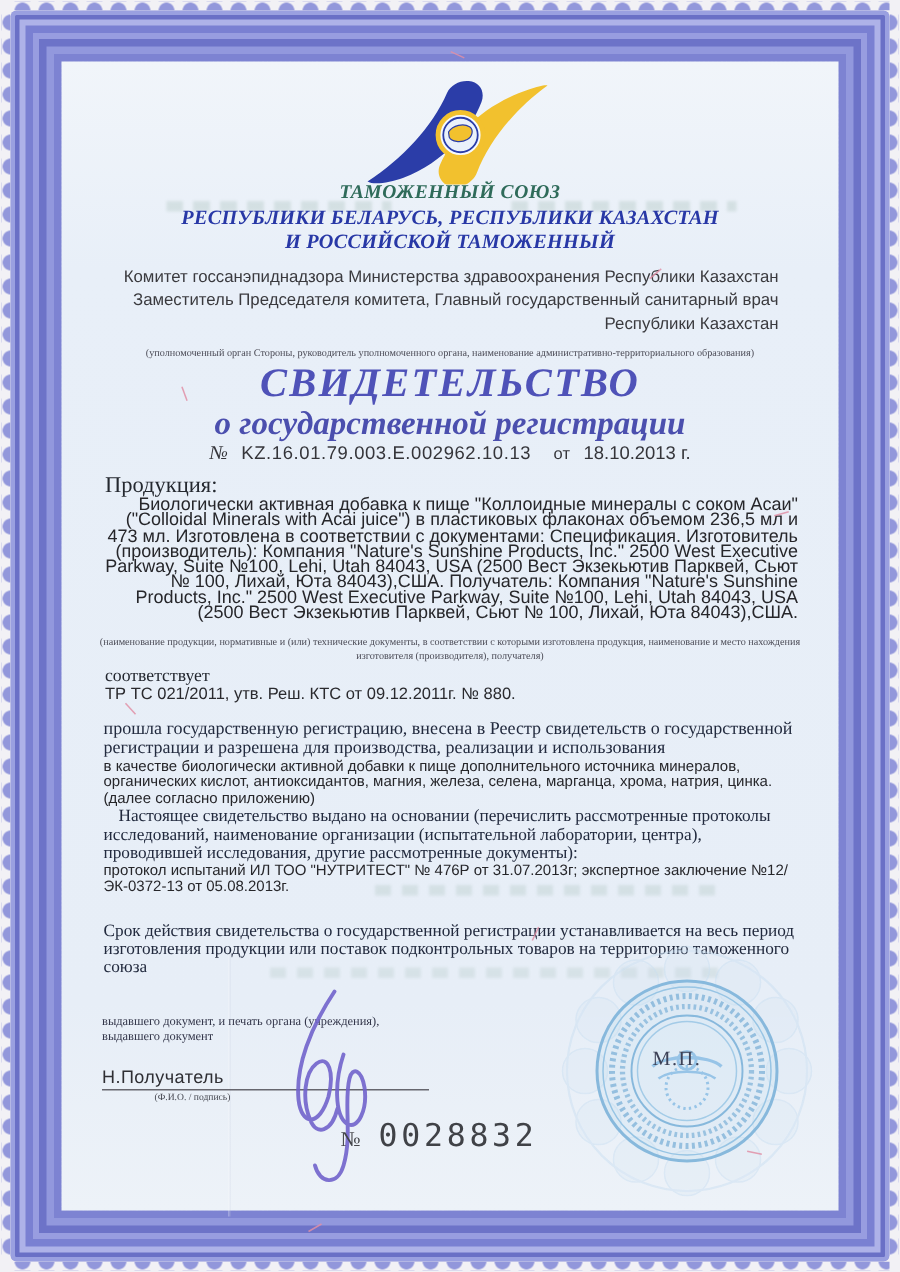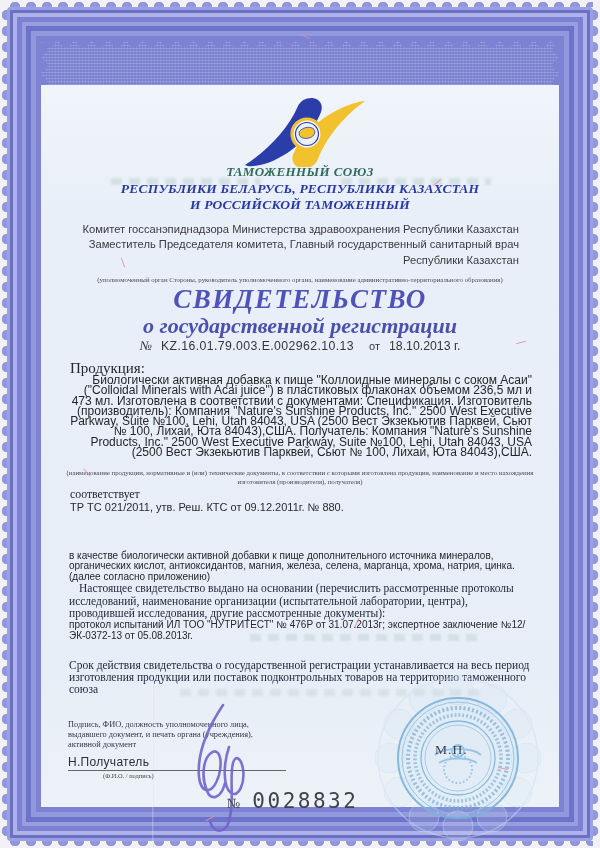--- a/index.html
+++ b/index.html
@@ -48,21 +48,20 @@
     background:radial-gradient(circle at 6px 8px, #9297db 0 5px, rgba(146,151,219,0) 5.5px);
     background-size:6px 16px; background-repeat:repeat-y; }
   .sc-right-out  { top:7px; bottom:7px; right:1px; width:6px;
     background:radial-gradient(circle at 0px 8px, #9297db 0 5px, rgba(146,151,219,0) 5.5px);
     background-size:6px 16px; background-repeat:repeat-y; }
 
   
   .paper {
     position:absolute; inset:41px;
     background:linear-gradient(180deg, #f1f5fa 0%, #e8eff8 18%, #e7eef7 82%, #edf2f8 100%);
-    margin-top:44px;
   }
 
   
   .ghost { position:absolute; height:7px; opacity:.14; filter:blur(1px);
     background:repeating-linear-gradient(90deg, #4f7f66 0 11px, transparent 11px 18px); }
   .ghost.g1 { left:70px;  top:93px;  width:150px; }
   .ghost.g2 { left:300px; top:93px;  width:150px; }
   .ghost.g3 { left:209px; top:549px; width:230px; opacity:.12; }
   .ghost.g4 { left:139px; top:604px; width:300px; opacity:.10; }
 
@@ -196,29 +195,29 @@
       <span class="date">18.10.2013 г.</span>
     </div>
 
     <div class="abs prod-label">Продукция:</div>
     <div class="abs prod-desc">Биологически активная добавка к пище "Коллоидные минералы с соком Асаи" ("Colloidal Minerals with Acai juice") в пластиковых флаконах объемом 236,5 мл и 473 мл. Изготовлена в соответствии с документами: Спецификация. Изготовитель (производитель): Компания "Nature's Sunshine Products, Inc." 2500 West Executive Parkway, Suite №100, Lehi, Utah 84043, USA (2500 Вест Экзекьютив Парквей, Сьют № 100, Лихай, Юта 84043),США.  Получатель: Компания "Nature's Sunshine Products, Inc." 2500 West Executive Parkway, Suite №100, Lehi, Utah 84043, USA (2500 Вест Экзекьютив Парквей, Сьют № 100, Лихай, Юта 84043),США.</div>
     <div class="abs footnote fn2">(наименование продукции, нормативные и (или) технические документы, в соответствии с которыми изготовлена продукция, наименование и место нахождения изготовителя (производителя), получателя)</div>
 
     <div class="abs comp-label">соответствует</div>
     <div class="abs comp-value">ТР ТС 021/2011, утв. Реш. КТС от 09.12.2011г. № 880.</div>
 
+    <div class="abs passed">прошла государственную регистрацию, внесена в Реестр свидетельств о государственной регистрации и разрешена для производства, реализации и использования</div>
     <div class="abs supp">в качестве биологически активной добавки к пище дополнительного источника минералов, органических кислот, антиоксидантов, магния, железа, селена, марганца, хрома, натрия, цинка. (далее согласно приложению)</div>
     <div class="abs basis-i">Настоящее свидетельство выдано на основании (перечислить рассмотренные протоколы исследований, наименование организации  (испытательной лаборатории, центра), проводившей исследования, другие рассмотренные документы):</div>
     <div class="abs basis-d">протокол испытаний ИЛ ТОО "НУТРИТЕСТ" № 476Р от 31.07.2013г; экспертное заключение №12/ЭК-0372-13 от 05.08.2013г.</div>
     <div class="abs validity">Срок действия свидетельства о государственной регистрации устанавливается на весь период изготовления продукции или поставок подконтрольных товаров на территорию таможенного союза</div>
 
     <div class="abs sig-caption">
-      <div>Подпись, ФИО,  должность уполномоченного лица,</div>
       <div>выдавшего документ, и печать органа (учреждения),</div>
-      <div>активной документ</div>
+      <div>выдавшего документ</div>
     </div>
     <div class="abs sig-name">Н.Получатель</div>
     <div class="abs sig-line"></div>
     <div class="abs sig-fio">(Ф.И.О. / подпись)</div>
 
     <svg class="abs sig-ink" viewBox="0 0 110 150">
       <path d="M60 8 C44 32 34 58 36 80 C38 98 50 98 56 78 C60 62 56 50 48 56 C40 62 38 80 44 94 C48 104 58 102 62 86 M66 50 C60 68 60 90 68 96 C76 101 82 86 80 72 C78 60 72 58 70 66 C66 82 72 104 66 124 C62 138 50 136 47 124" fill="none" stroke="#7163cb" stroke-width="2.6" stroke-linecap="round" opacity="0.9"></path>
     </svg>
 
     <svg class="abs seal-box" viewBox="0 0 174 174">

